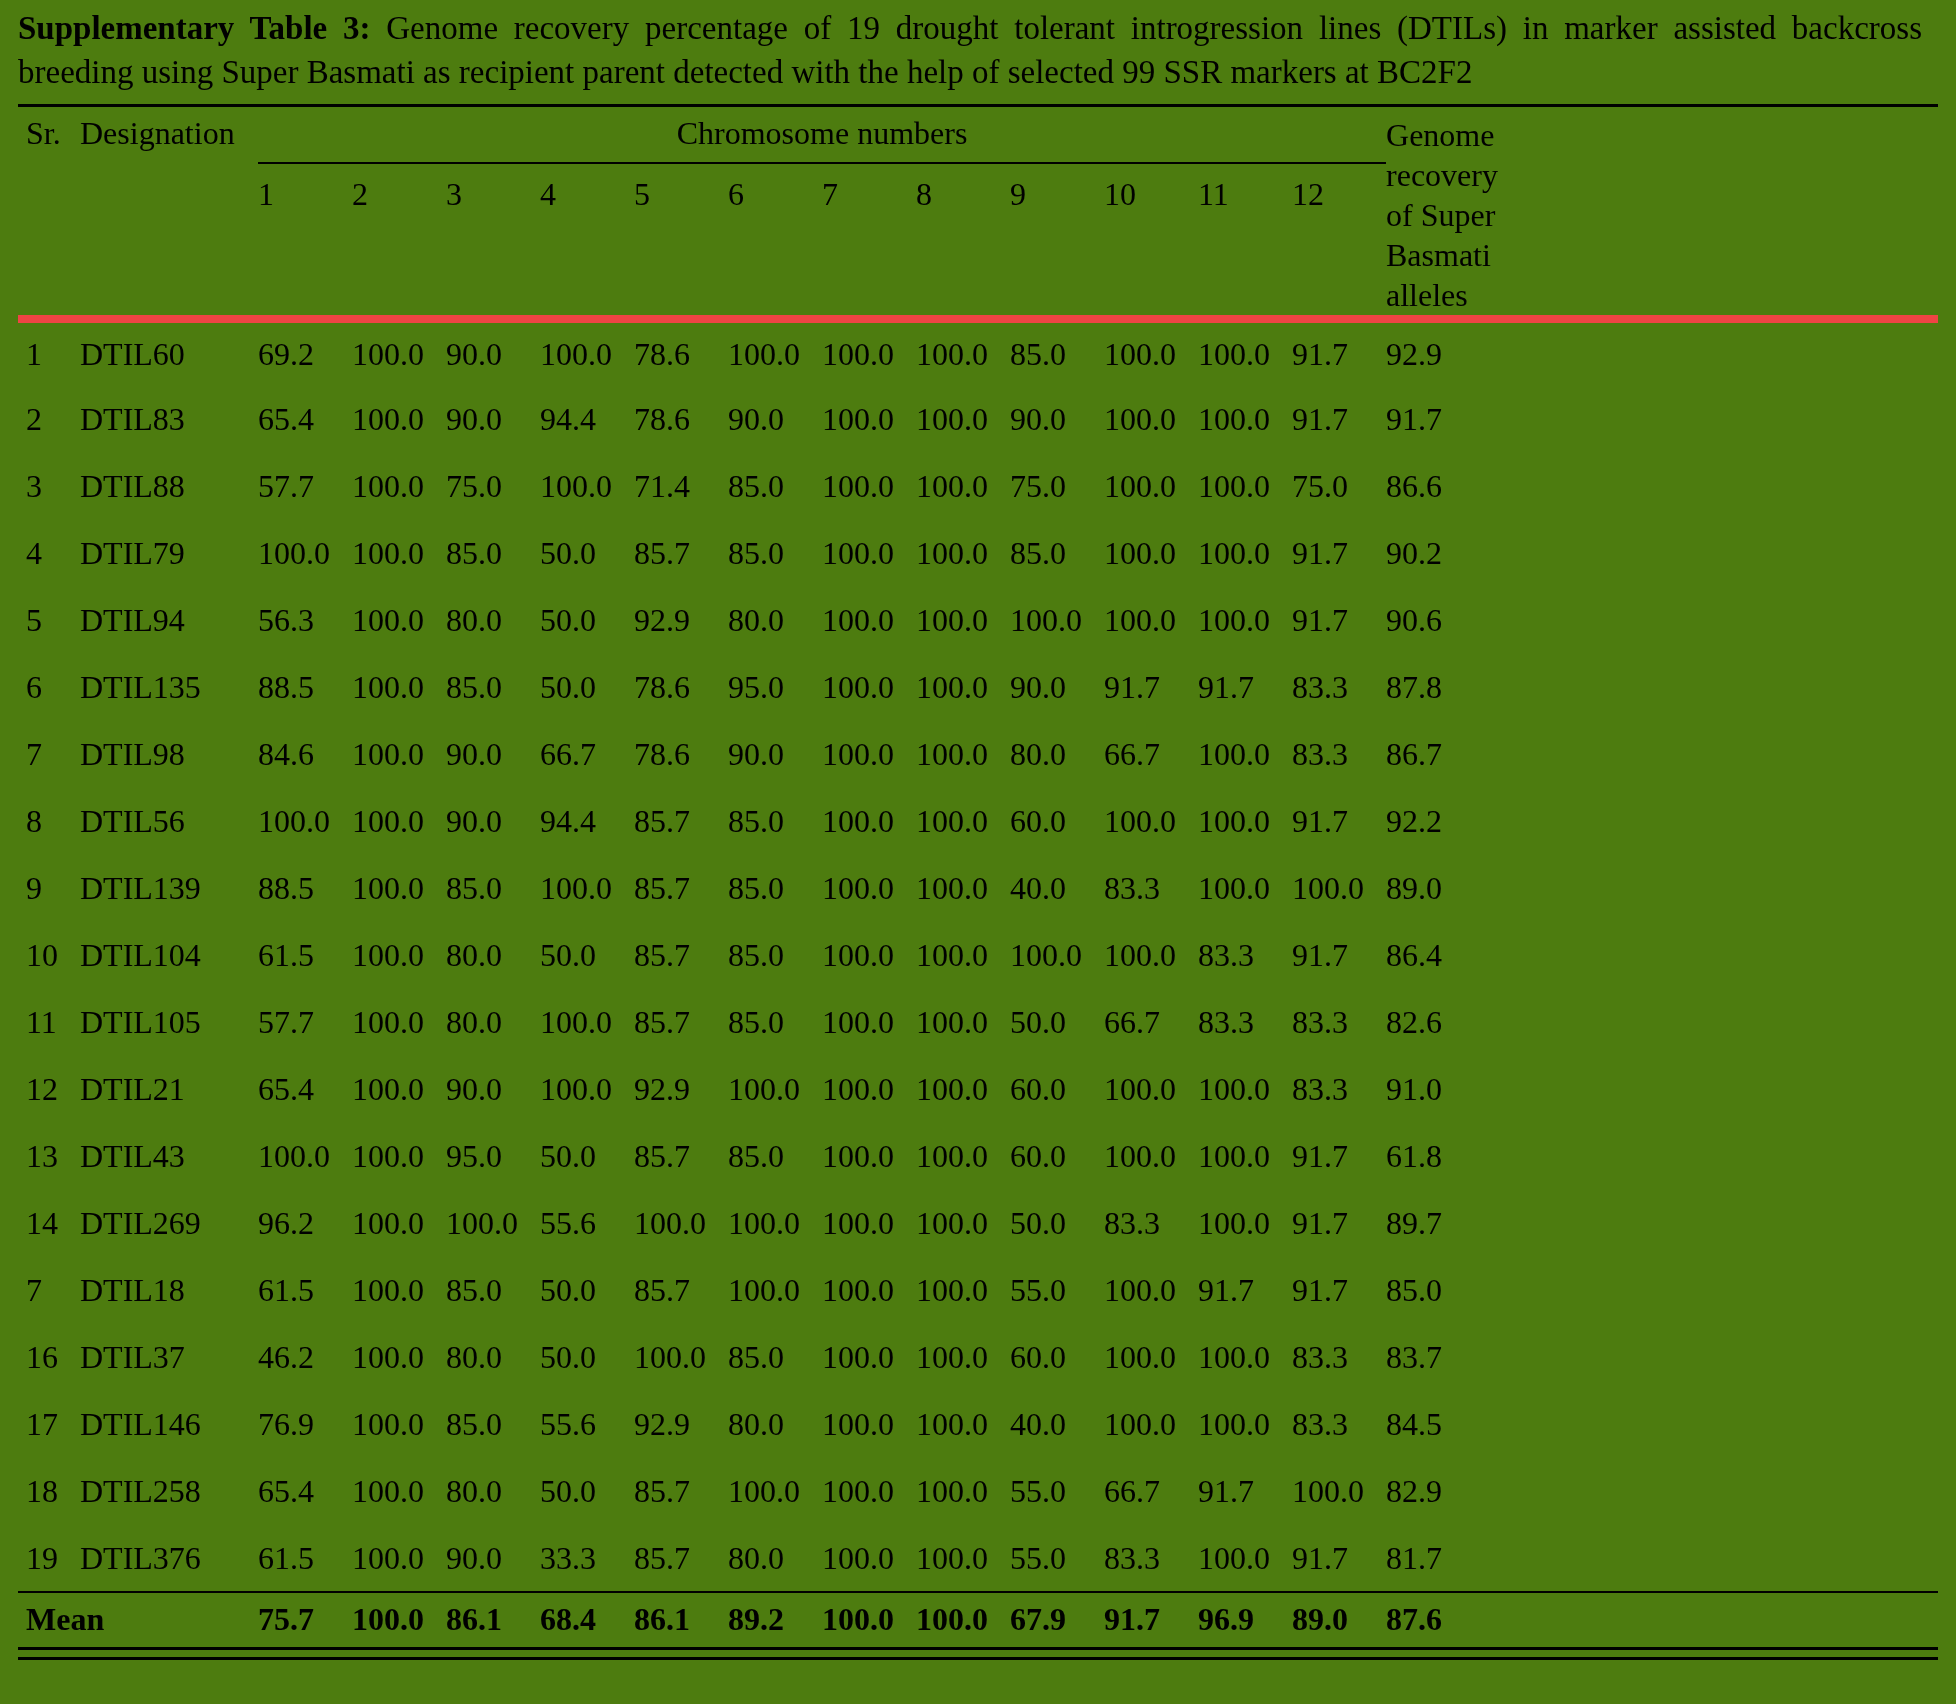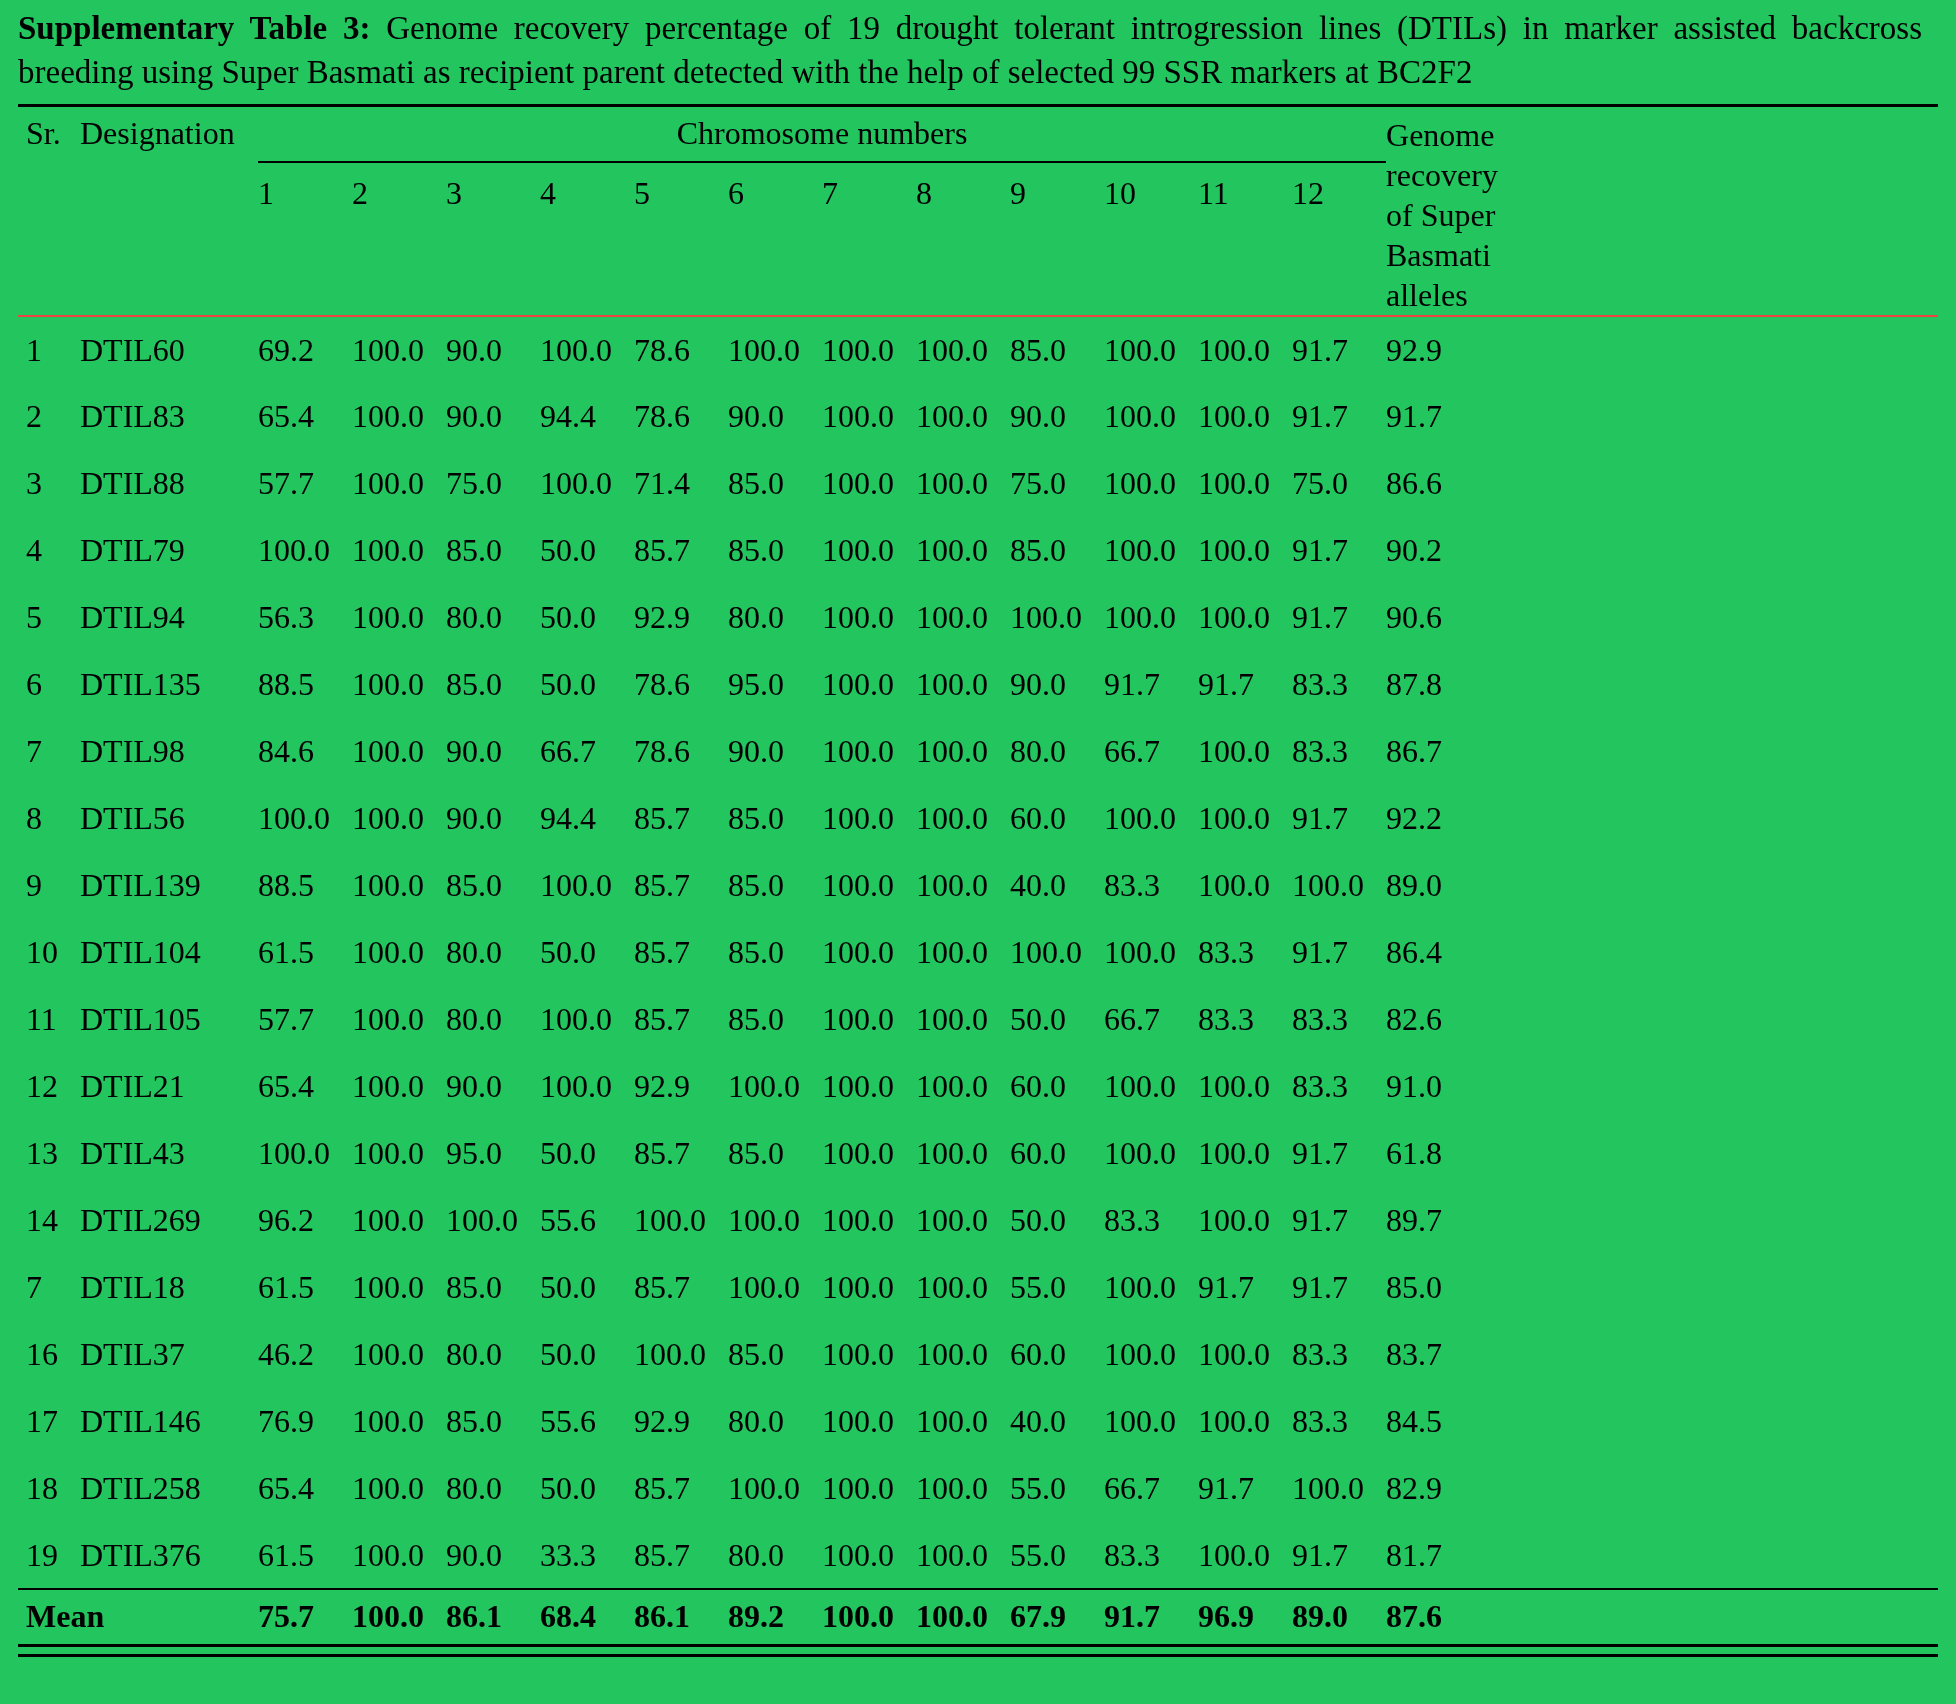--- a/index.html
+++ b/index.html
@@ -8,21 +8,21 @@
     width: 1956px;
     height: 1704px;
     font-family: "Liberation Serif", serif;
     color: #000000;
   }
   .page {
     width: 1956px;
     height: 1704px;
     padding: 4px 34px 0 18px;
     overflow: hidden;
-    background: #22c55e;
+    background: #4d7c0f;
   }
   .caption {
     font-size: 33px;
     line-height: 44px;
     margin: 2px 0 10px 0;
     text-align: justify;
   }
   .caption .bold { font-weight: bold; }
 
   table.data {
@@ -41,21 +41,21 @@
     overflow: visible;
   }
   thead th { vertical-align: top; }
   tr.group-row th { height: 54px; padding-top: 8px; }
   th.chrom-group {
     text-align: center;
     border-bottom: 2px solid #000;
   }
   tr.num-row th { height: 148px; padding-top: 12px; }
   thead tr.num-row th,
-  thead th[rowspan] { border-bottom: 2px solid #ef4444; font-family: Liberation Serif, serif; }
+  thead th[rowspan] { border-bottom: 8px solid #ef4444; font-family: Liberation Serif, serif; }
   th.col-sr, td.col-sr { padding-left: 8px; }
   th.recovery-head { vertical-align: top; padding-top: 8px; margin-left: 12px; }
   th.recovery-head span {
     display: inline-block;
     width: 140px;
     line-height: 40px;
     white-space: normal;
   }
   tbody td { height: 67px; vertical-align: middle; }
   tr.mean-row td {

